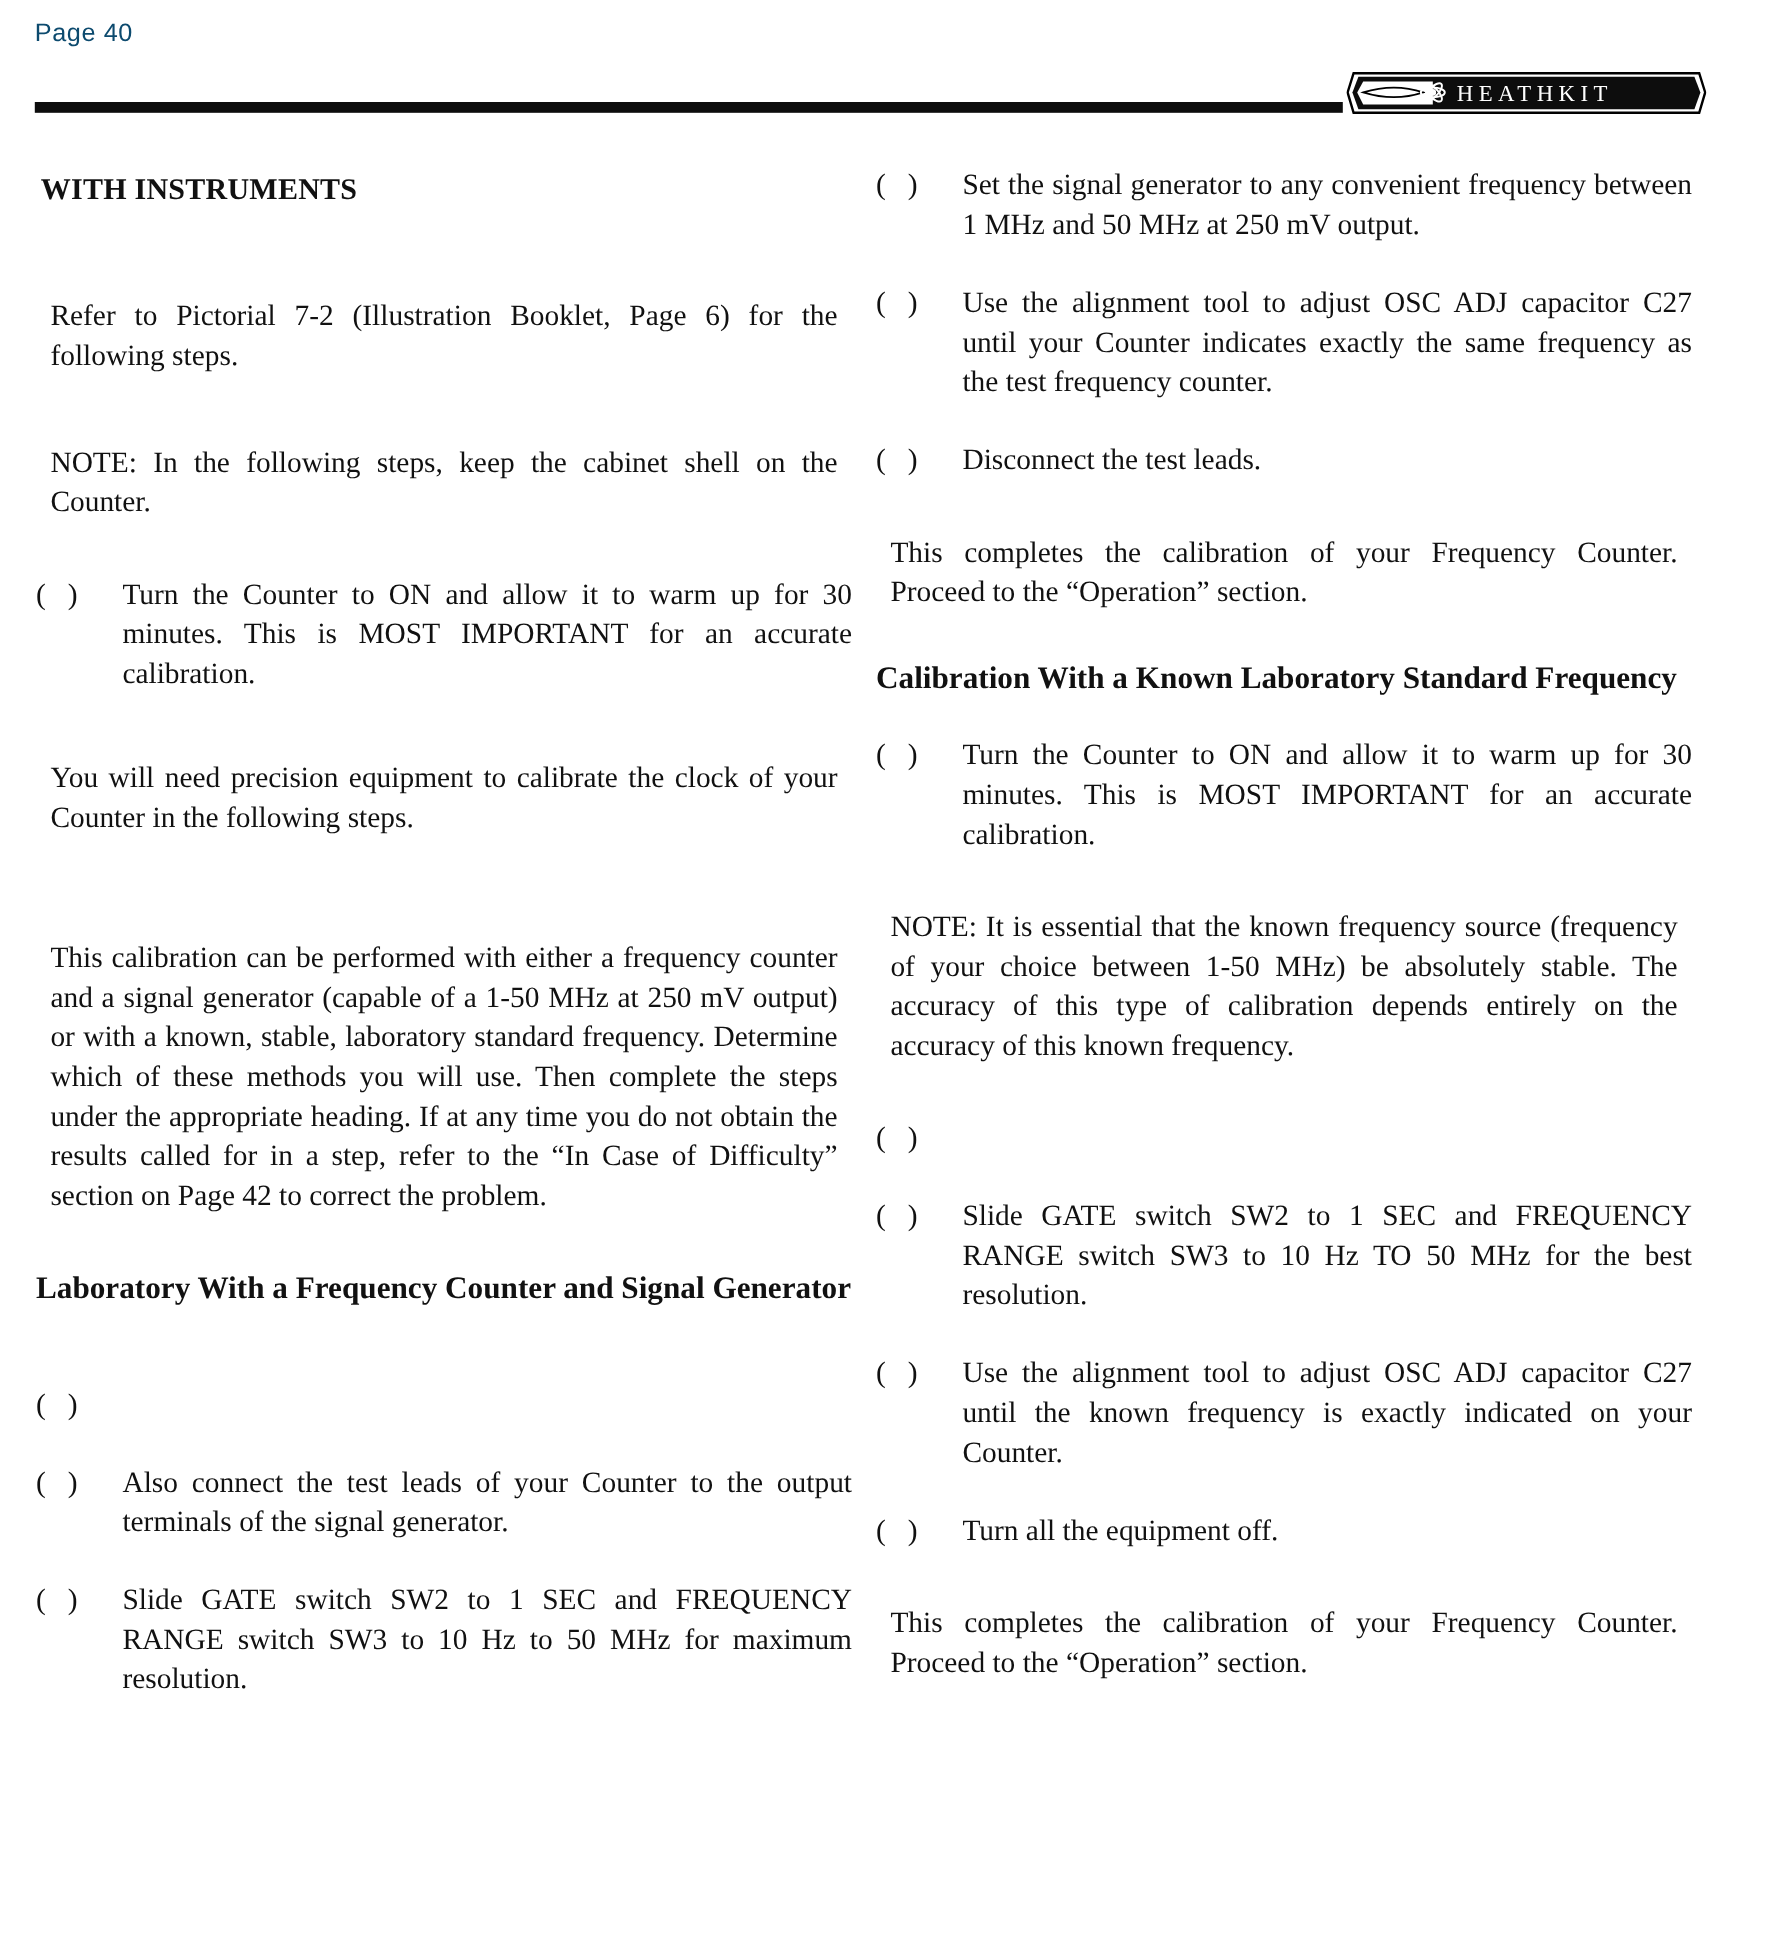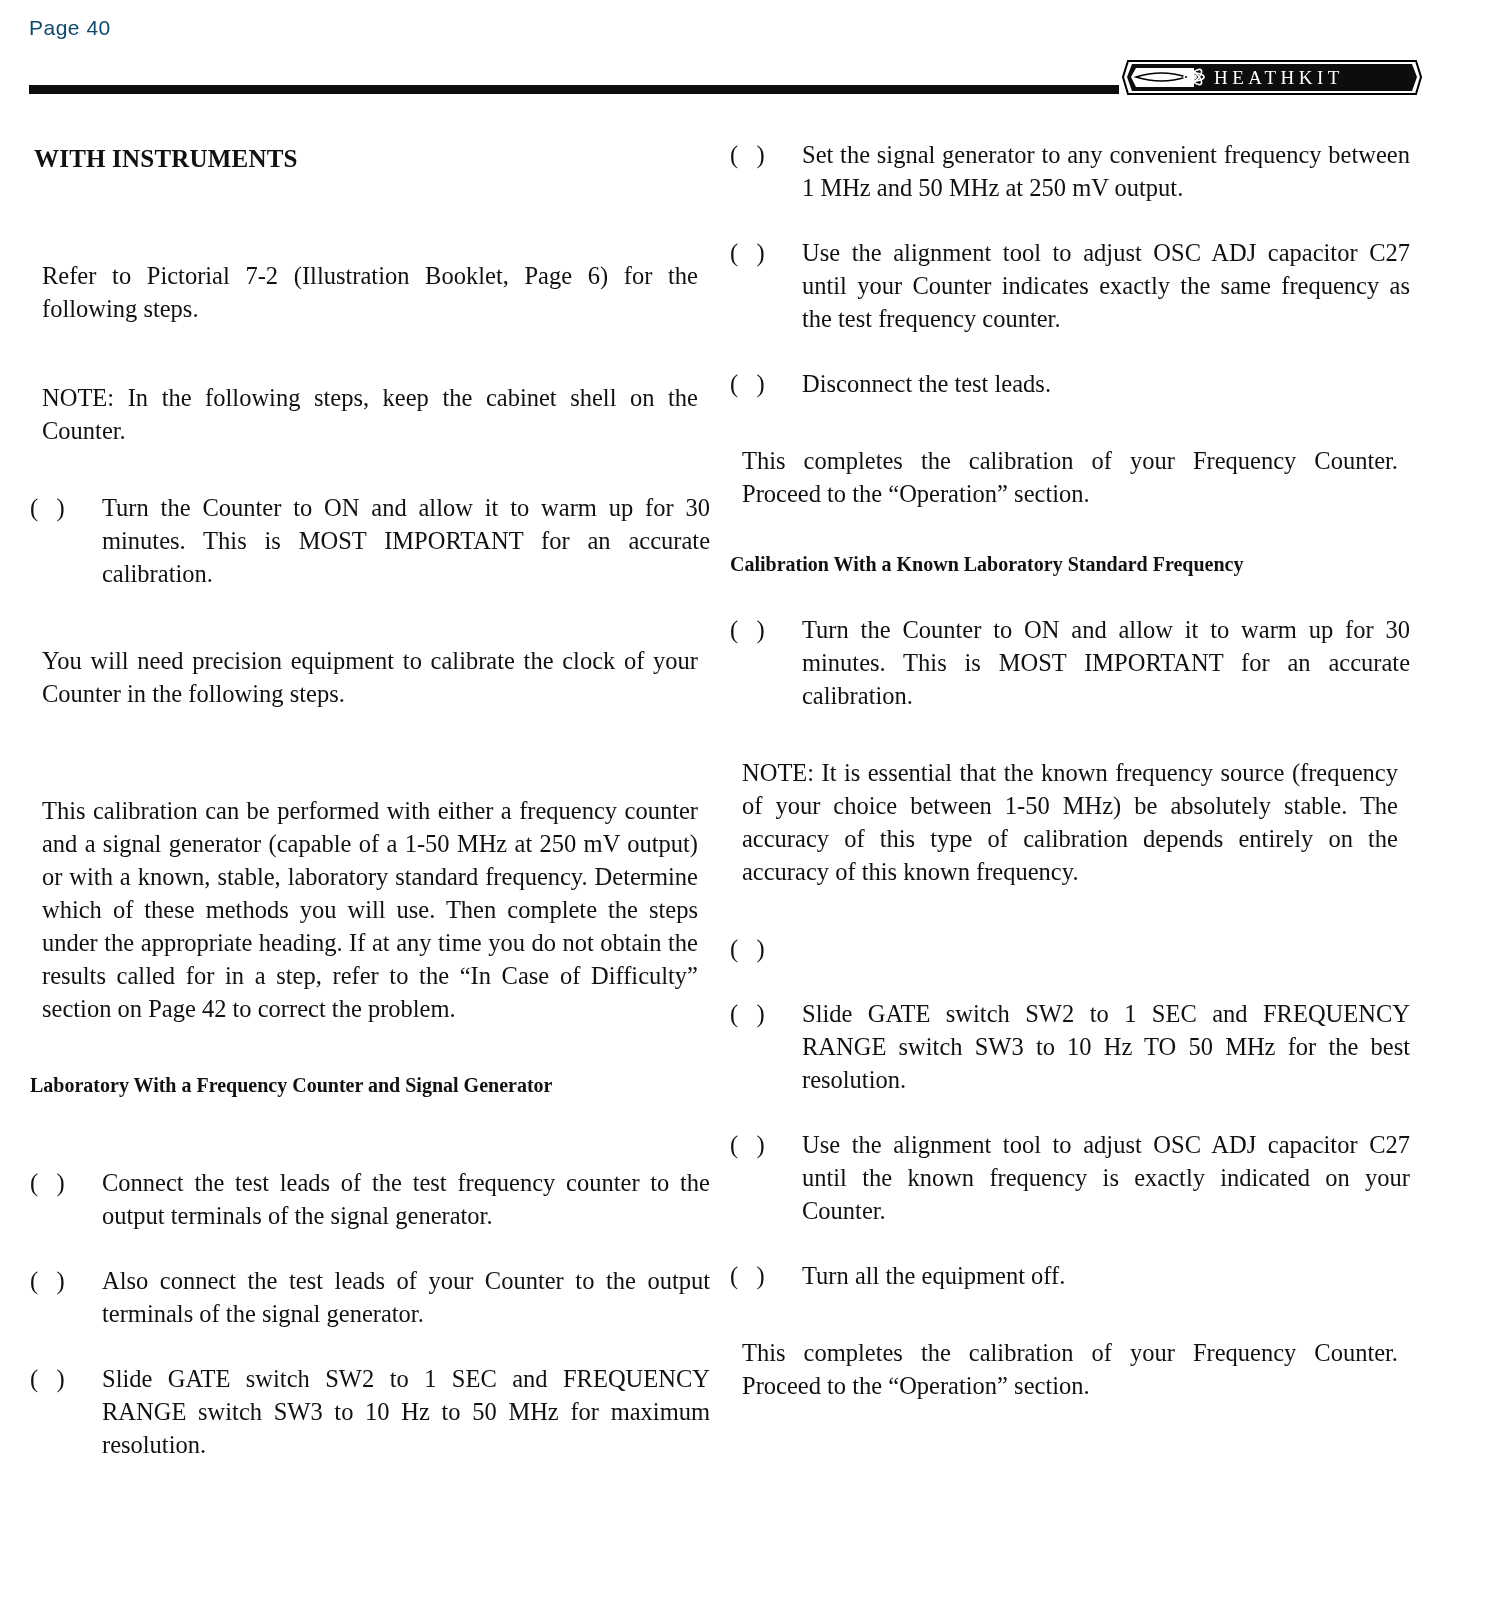--- a/index.html
+++ b/index.html
@@ -3,22 +3,22 @@
 <meta charset="utf-8">
 <style>
   html, body { margin: 0; padding: 0; background: #ffffff; }
   body { width: 1485px; height: 1620px; position: relative; overflow: hidden; color: #111; }
   .page-num { position: absolute; left: 29px; top: 16px; font-family: "Liberation Sans", sans-serif; font-size: 21px; color: #0c4a6e; letter-spacing: 0.5px; }
   .rule { position: absolute; left: 29px; top: 85px; width: 1090px; height: 9px; background: #0d0d0d; }
   .logo { position: absolute; left: 1122px; top: 57px; width: 300px; height: 41px; }
   .col { position: absolute; top: 132px; font-family: "Liberation Serif", serif; font-size: 24.5px; line-height: 33px; color: #111; }
   .col-left { left: 30px; width: 680px; }
   .col-right { left: 760px; width: 680px; }
-  .h-upper { font-weight: bold; font-size: 25px; margin: 10px 0 12px 4px; letter-spacing: 0.2px; }
-  .h-sec { font-weight: bold; font-size: 20px; line-height: 33px; margin: 0; }
+  .h-upper { font-weight: bold; font-size: 25px; margin: 10px 0 0 4px; letter-spacing: 0.2px; }
+  .h-sec { font-weight: bold; font-size: 26px; line-height: 33px; margin: 0; }
   p { margin: 12px; text-align: justify; }
   .step { display: flex; margin: 0; }
   .step .box { flex: 0 0 72px; font-family: "Liberation Serif", serif; white-space: pre; }
   .step .txt { flex: 1; text-align: justify; }
   .sp-a { height: 42px; }
   .sp-b { height: 32px; }
   .sp-c { height: 60px; }
 </style>
 </head>
 <body>
@@ -54,21 +54,20 @@
   <div class="sp-a"></div>
   <p>You will need precision equipment to calibrate the clock of your Counter in the following steps.</p>
   <div class="sp-c"></div>
   <p>This calibration can be performed with either a frequency counter and a signal generator (capable of a 1-50 MHz at 250 mV output) or with a known, stable, laboratory standard frequency. Determine which of these methods you will use. Then complete the steps under the appropriate heading. If at any time you do not obtain the results called for in a step, refer to the “In Case of Difficulty” section on Page 42 to correct the problem.</p>
   <div class="sp-b"></div>
   <div class="h-sec">Laboratory With a Frequency Counter and Signal Generator</div>
   <div class="sp-b"></div>
   <div class="sp-b"></div>
   <div class="step">
     <span class="box">(   )</span>
-    <span class="txt">Connect the test leads of the test frequency counter to the output terminals of the signal generator.</span>
   </div>
   <div class="sp-b"></div>
   <div class="step">
     <span class="box">(   )</span>
     <span class="txt">Also connect the test leads of your Counter to the output terminals of the signal generator.</span>
   </div>
   <div class="sp-b"></div>
   <div class="step">
     <span class="box">(   )</span>
     <span class="txt">Slide GATE switch SW2 to 1 SEC and FREQUENCY RANGE switch SW3 to 10 Hz to 50 MHz for maximum resolution.</span>

